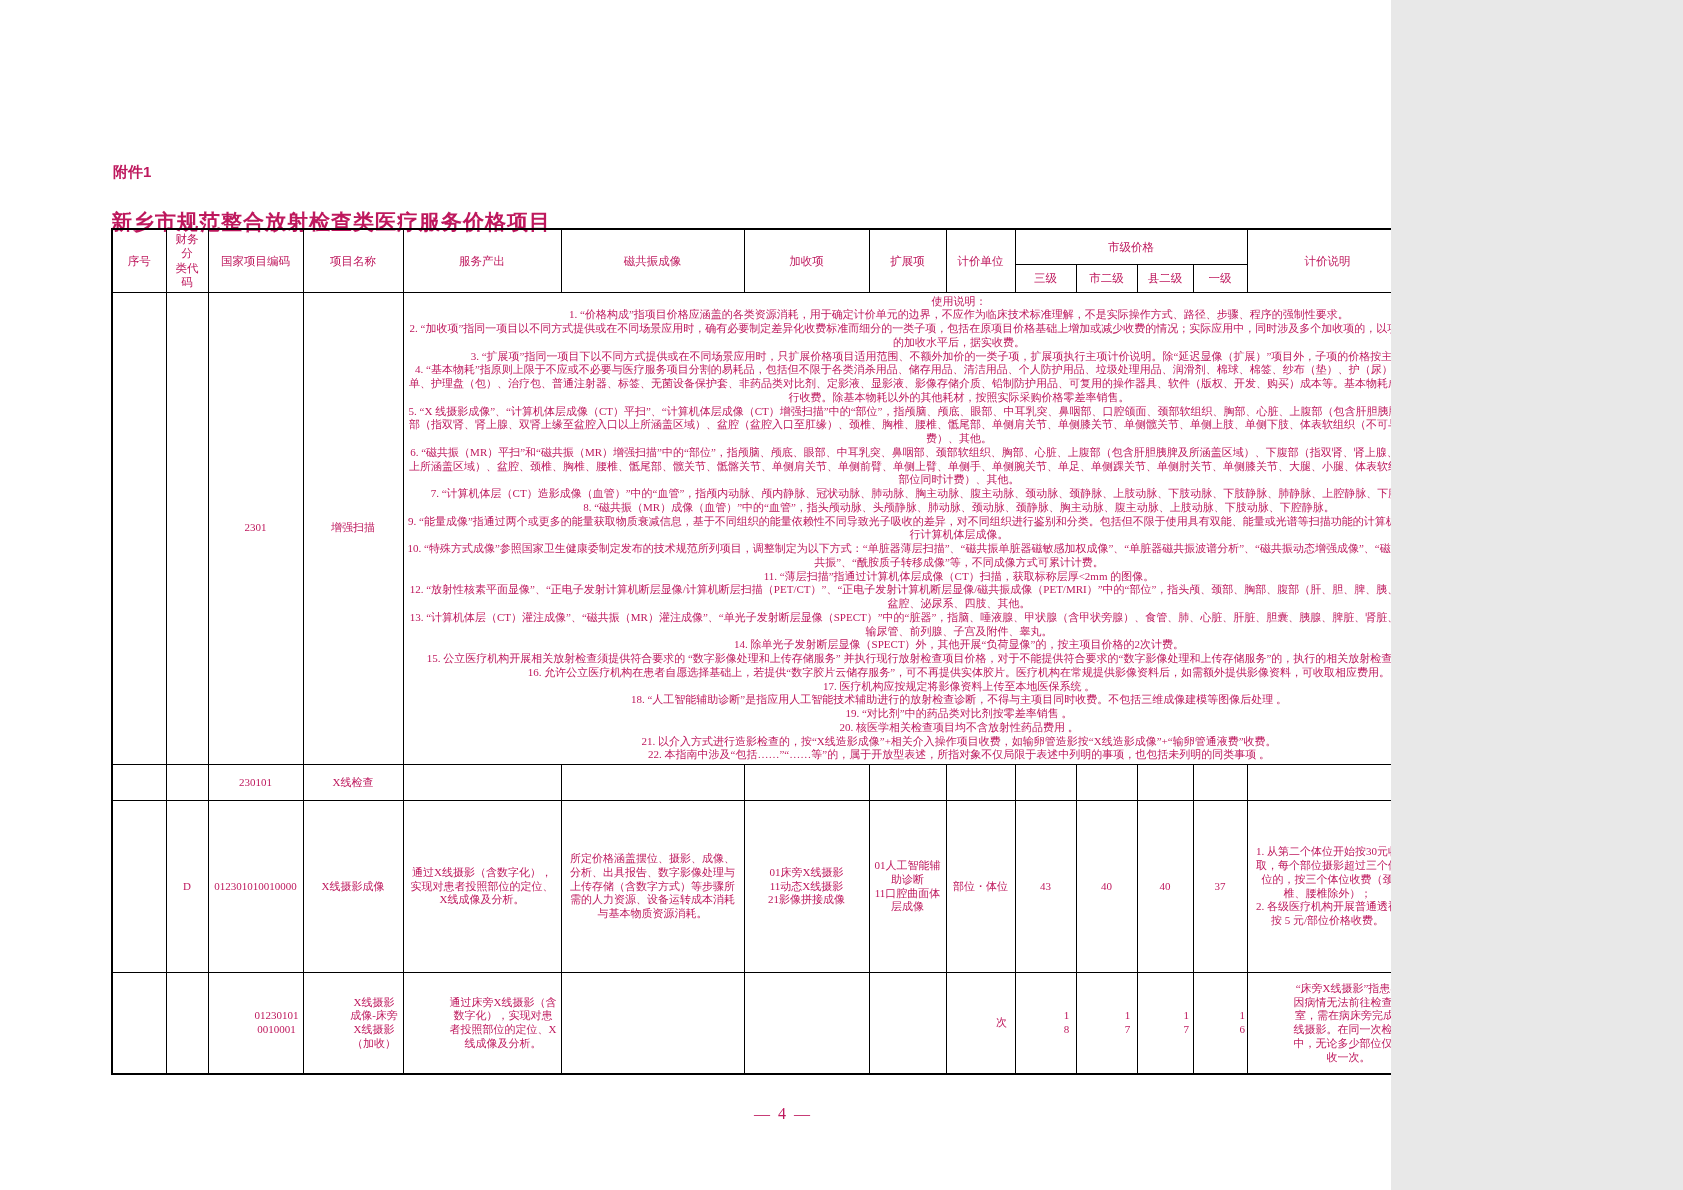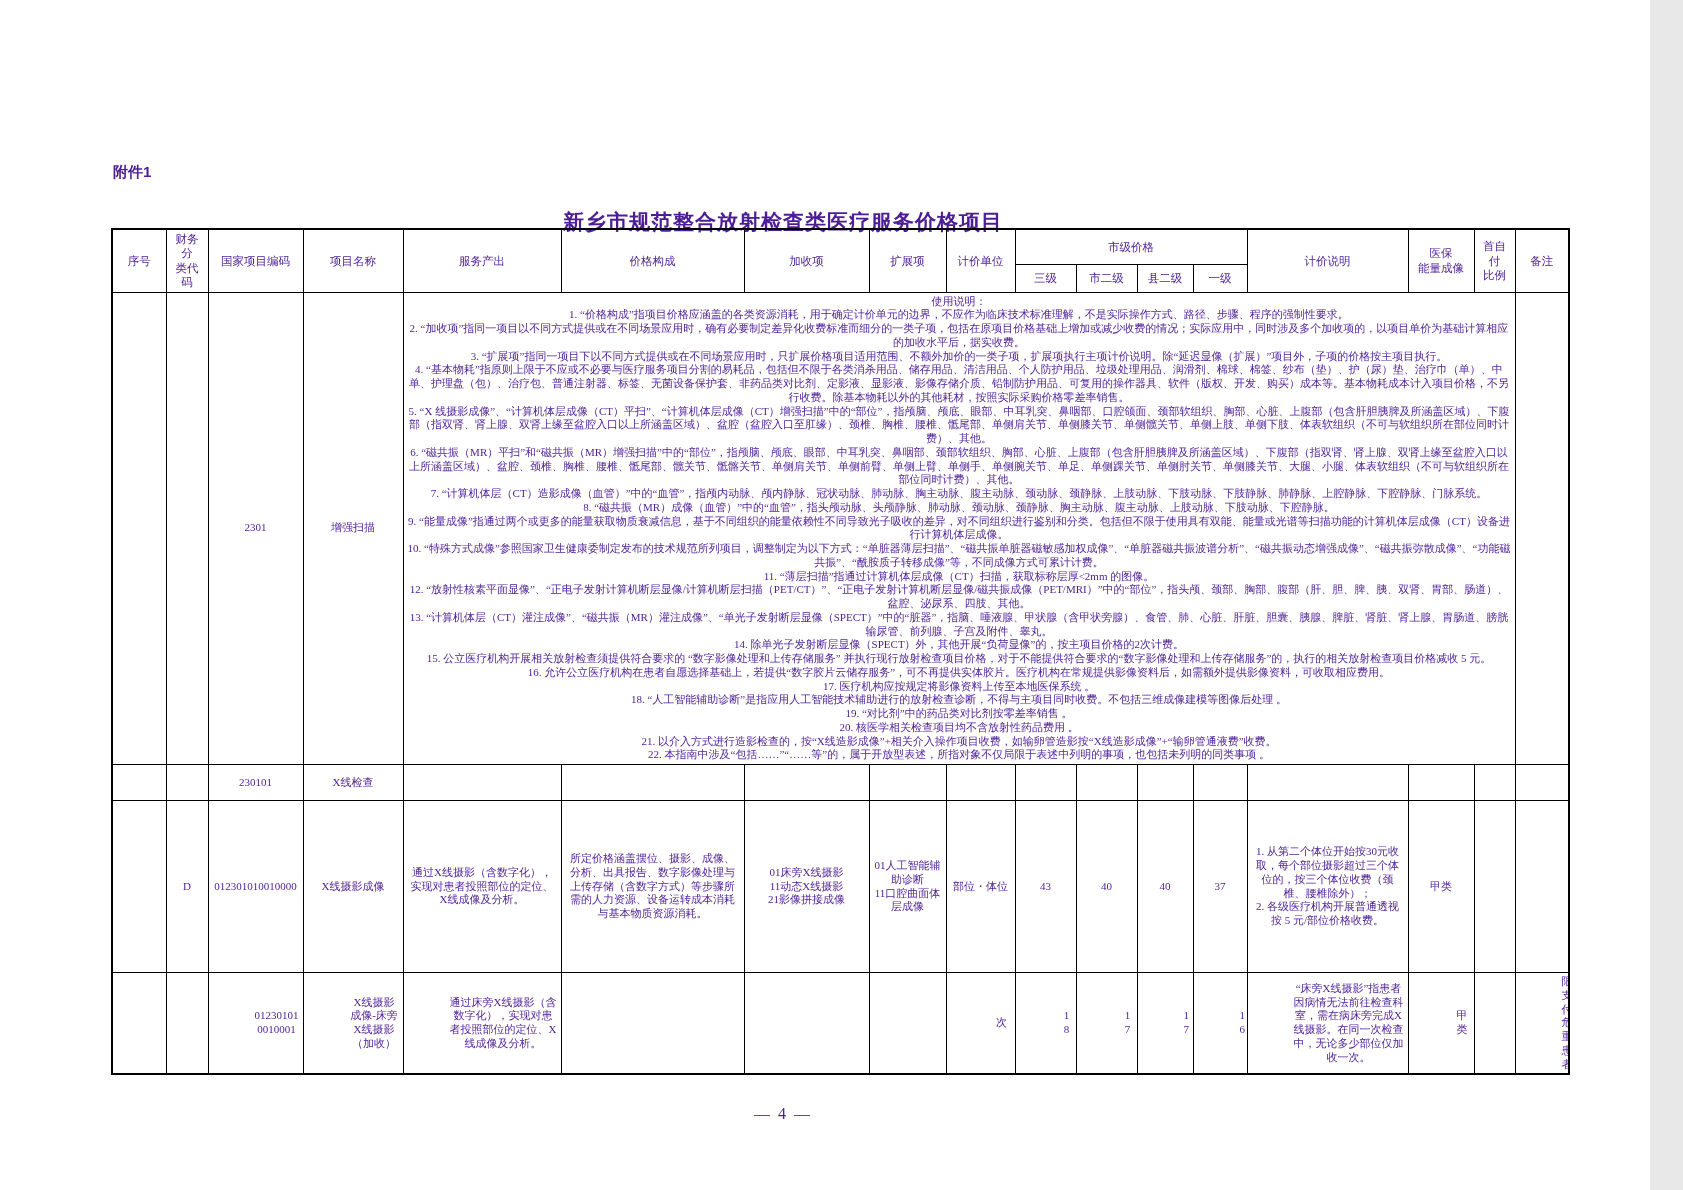--- a/index.html
+++ b/index.html
@@ -1,26 +1,26 @@
 <!DOCTYPE html>
 <html><head>
 <meta charset="utf-8">
 <style>
   html,body{margin:0;padding:0;background:#e8e8e8;}
   .sheet{
-    position:relative;width:1650px;height:1190px;background:#ffffff;
-    font-family:"Liberation Serif","DejaVu Serif",serif;color:#4c1d95;
+    position:relative;width:1391px;height:1190px;background:#ffffff;
+    font-family:"Liberation Serif","DejaVu Serif",serif;color:#be185d;
     overflow:hidden;
   }
   .attachment{
     position:absolute;left:113px;top:163px;font-size:15px;font-weight:bold;
     font-family:"Liberation Sans","DejaVu Sans",sans-serif;
   }
   .title{
-    position:absolute;left:111px;top:208px;width:1344px;text-align:center;
+    position:absolute;left:111px;top:208px;width:1344px;text-align:left;
     font-size:21px;font-weight:bold;letter-spacing:1px;
     font-family:"Liberation Sans","DejaVu Sans",sans-serif;
   }
   table.price{
     position:absolute;left:111px;top:228px;width:1457px;
     border-collapse:collapse;table-layout:fixed;
     border:2px solid #000;
   }
   table.price th,table.price td{
     border:1px solid #000;padding:2px 4px;vertical-align:middle;
@@ -73,21 +73,21 @@
       <col style="width:54px">
     </colgroup>
     <thead>
       <tr class="hdr1">
         <th rowspan="2">序号</th>
         <th rowspan="2">财务分
 类代码</th>
         <th rowspan="2">国家项目编码</th>
         <th rowspan="2">项目名称</th>
         <th rowspan="2">服务产出</th>
-        <th rowspan="2">价格构成</th>
+        <th rowspan="2">磁共振成像</th>
         <th rowspan="2">加收项</th>
         <th rowspan="2">扩展项</th>
         <th rowspan="2">计价单位</th>
         <th colspan="4">市级价格</th>
         <th rowspan="2">计价说明</th>
         <th rowspan="2">医保
 能量成像</th>
         <th rowspan="2">首自付
 比例</th>
         <th rowspan="2">备注</th>

